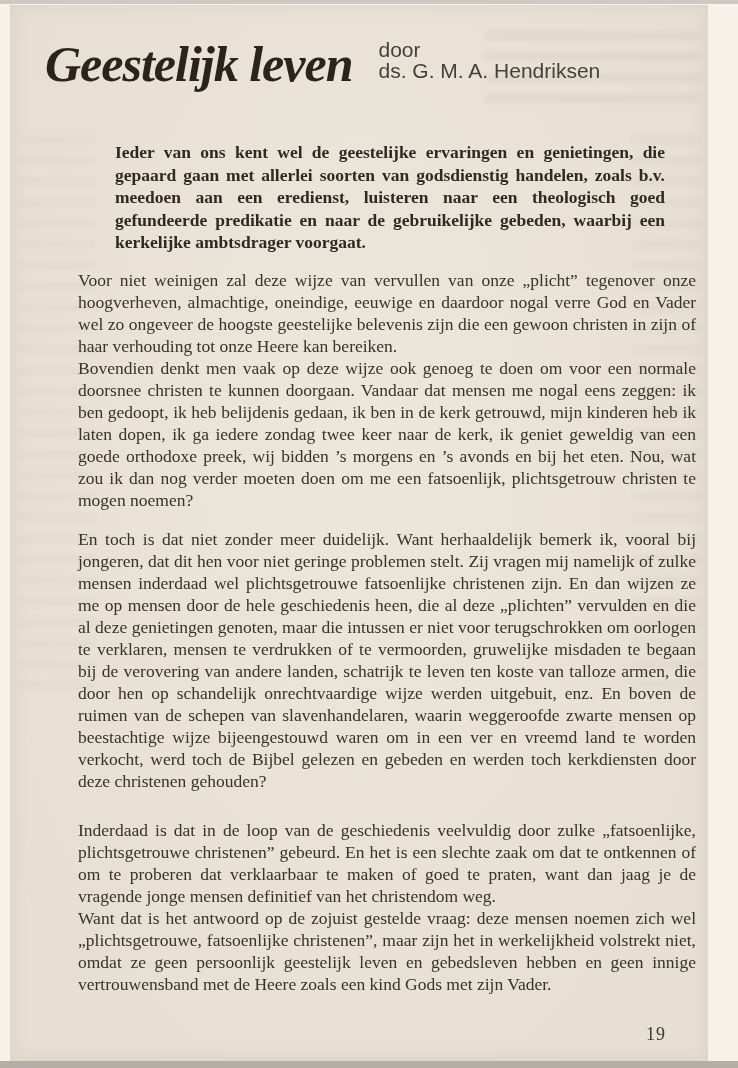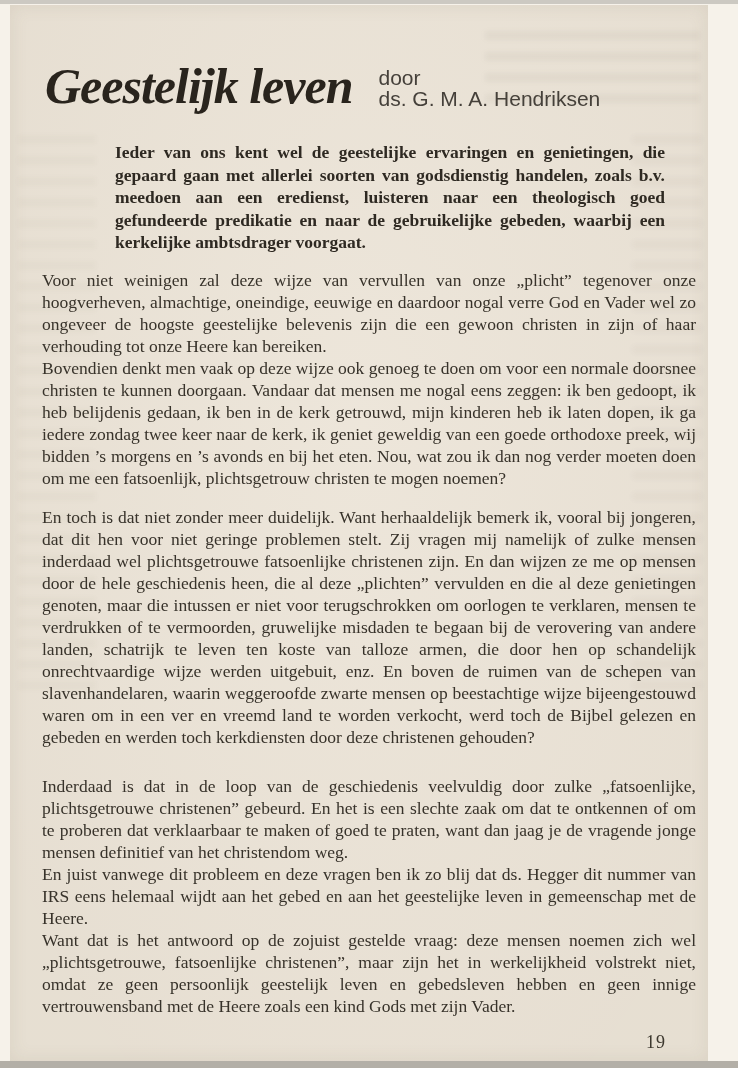--- a/index.html
+++ b/index.html
@@ -43,21 +43,21 @@
       rgba(105,95,80,0.055) 0px, rgba(105,95,80,0.055) 9px,
       rgba(105,95,80,0) 9px, rgba(105,95,80,0) 21px);
     filter:blur(2px);
     pointer-events:none;
   }
   .bleed-a{top:26px;right:8px;width:215px;height:78px;}
   .bleed-b{top:130px;right:6px;width:70px;height:560px;opacity:.7;}
   .bleed-c{top:130px;left:8px;width:78px;height:560px;opacity:.6;}
 
   .header{
-    display:flex;align-items:flex-end;
+    display:flex;
     margin-left:3px;
     height:72px;
   }
   .title{
     font-style:italic;
     font-weight:700;
     font-size:50px;
     line-height:1;
     letter-spacing:-1px;
     color:#29241d;
@@ -81,26 +81,27 @@
     color:#2e2922;
   }
   .body-text{
     margin-top:15px;
     font-size:17.5px;
     line-height:22px;
   }
   .para{
     text-align:justify;
     color:var(--ink);
+    margin-left:36px;
   }
   .pgroup + .pgroup{margin-top:17px;font-family:Liberation Serif, serif;}
   .pgroup:nth-child(3){margin-top:27px;}
   .footer{
     position:absolute;
-    bottom:8px;right:42px;
+    bottom:16px;right:42px;
     font-size:18px;
     color:#3d382f;
     letter-spacing:1px;
   }
 </style>
 </head>
 <body>
 
 <div class="scan">
   <div class="scan-edge-top"></div>
@@ -123,21 +124,20 @@
     <div class="body-text">
         <div class="pgroup">
           <p class="para">Voor niet weinigen zal deze wijze van vervullen van onze „plicht” tegenover onze hoogverheven, almachtige, oneindige, eeuwige en daardoor nogal verre God en Vader wel zo ongeveer de hoogste geestelijke belevenis zijn die een gewoon christen in zijn of haar verhouding tot onze Heere kan bereiken.</p>
           <p class="para">Bovendien denkt men vaak op deze wijze ook genoeg te doen om voor een normale doorsnee christen te kunnen doorgaan. Vandaar dat mensen me nogal eens zeggen: ik ben gedoopt, ik heb belijdenis gedaan, ik ben in de kerk getrouwd, mijn kinderen heb ik laten dopen, ik ga iedere zondag twee keer naar de kerk, ik geniet geweldig van een goede orthodoxe preek, wij bidden ’s morgens en ’s avonds en bij het eten. Nou, wat zou ik dan nog verder moeten doen om me een fatsoenlijk, plichtsgetrouw christen te mogen noemen?</p>
         </div>
         <div class="pgroup">
           <p class="para">En toch is dat niet zonder meer duidelijk. Want herhaaldelijk bemerk ik, vooral bij jongeren, dat dit hen voor niet geringe problemen stelt. Zij vragen mij namelijk of zulke mensen inderdaad wel plichtsgetrouwe fatsoenlijke christenen zijn. En dan wijzen ze me op mensen door de hele geschiedenis heen, die al deze „plichten” vervulden en die al deze genietingen genoten, maar die intussen er niet voor terugschrokken om oorlogen te verklaren, mensen te verdrukken of te vermoorden, gruwelijke misdaden te begaan bij de verovering van andere landen, schatrijk te leven ten koste van talloze armen, die door hen op schandelijk onrechtvaardige wijze werden uitgebuit, enz. En boven de ruimen van de schepen van slavenhandelaren, waarin weggeroofde zwarte mensen op beestachtige wijze bijeengestouwd waren om in een ver en vreemd land te worden verkocht, werd toch de Bijbel gelezen en gebeden en werden toch kerkdiensten door deze christenen gehouden?</p>
         </div>
         <div class="pgroup">
           <p class="para">Inderdaad is dat in de loop van de geschiedenis veelvuldig door zulke „fatsoenlijke, plichtsgetrouwe christenen” gebeurd. En het is een slechte zaak om dat te ontkennen of om te proberen dat verklaarbaar te maken of goed te praten, want dan jaag je de vragende jonge mensen definitief van het christendom weg.</p>
-          <p class="para">En juist vanwege dit probleem en deze vragen ben ik zo blij dat ds. Hegger dit nummer van IRS eens helemaal wijdt aan het gebed en aan het geestelijke leven in gemeenschap met de Heere.</p>
           <p class="para">Want dat is het antwoord op de zojuist gestelde vraag: deze mensen noemen zich wel „plichtsgetrouwe, fatsoenlijke christenen”, maar zijn het in werkelijkheid volstrekt niet, omdat ze geen persoonlijk geestelijk leven en gebedsleven hebben en geen innige vertrouwensband met de Heere zoals een kind Gods met zijn Vader.</p>
         </div>
       </div>
 
     <div class="footer">19</div>
   </div>
 
   <div class="scan-edge-bottom"></div>
 </div>
 

